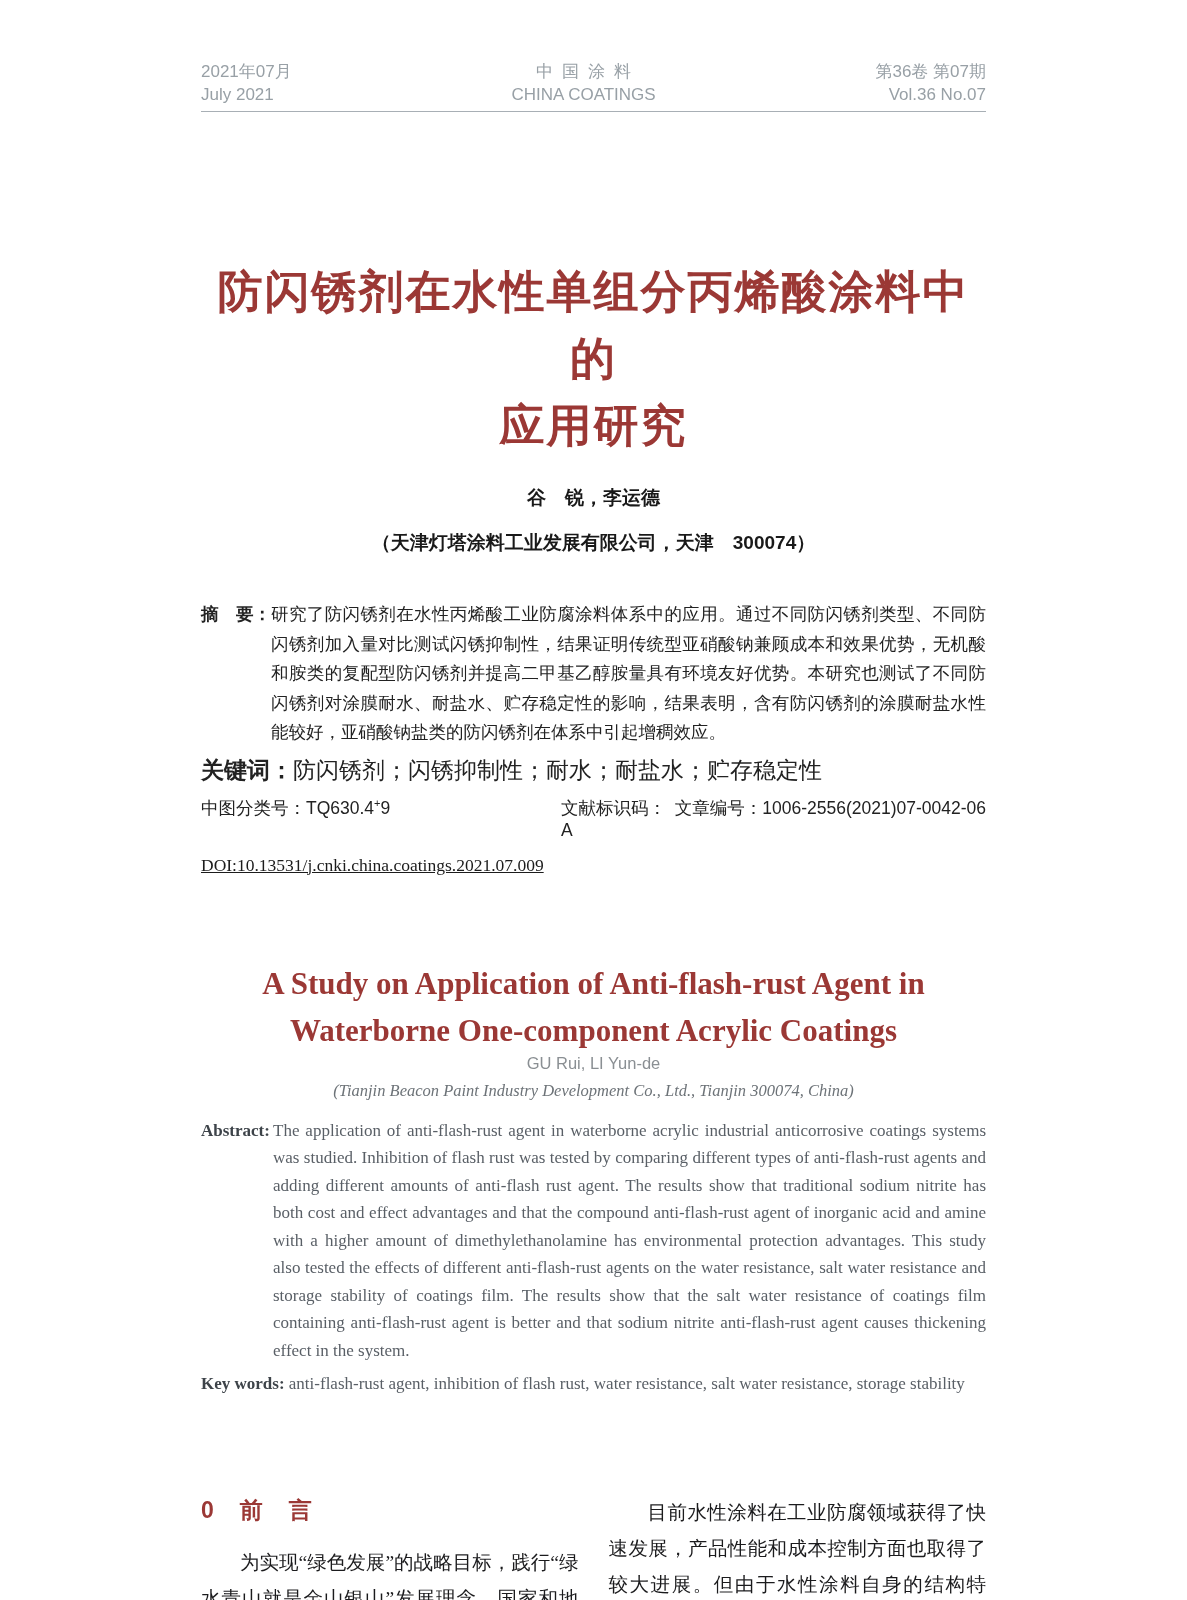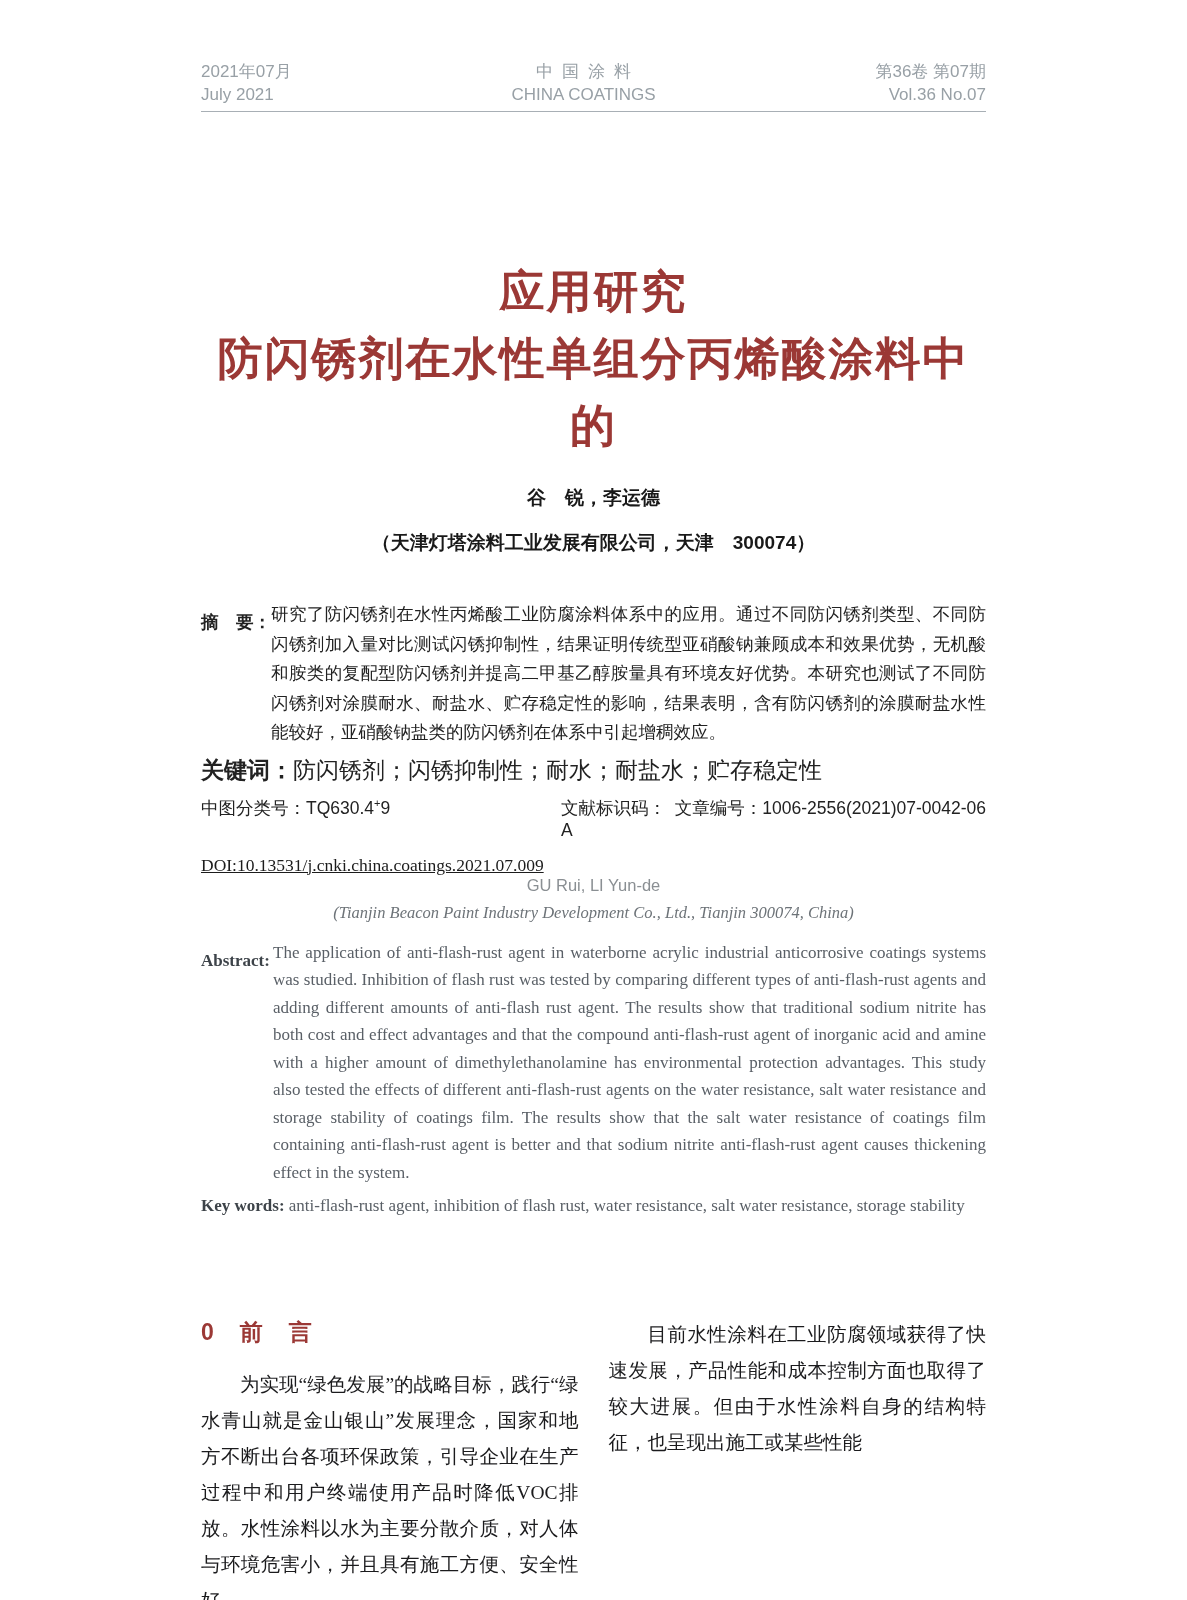--- a/index.html
+++ b/index.html
@@ -35,21 +35,21 @@
     letter-spacing: 2px;
     font-family: "Liberation Sans", sans-serif;
   }
   .title-zh span { display: block; }
 
   .authors-zh { margin-top: 26px; text-align: center; font-size: 19px; font-weight: bold; color: #191919; }
   .affil-zh   { margin-top: 19px; text-align: center; font-size: 19px; font-weight: bold; color: #191919; }
 
   
   .hang { position: relative; margin-top: 44px; padding-left: 70px; text-align: justify; }
-  .hang .hang-label { position: absolute; left: 0; top: 8px; font-weight: bold; }
+  .hang .hang-label { position: absolute; left: 0; top: 0; font-weight: bold; }
   .abstract-zh { font-size: 17.5px; line-height: 29.5px; color: #222; }
 
   .kw-line { margin-top: 9px; font-size: 23px; line-height: 26px; color: #222; }
   .kw-line .lab { font-weight: bold; }
 
   .clc-row { display: flex; margin-top: 13px; font-size: 17.5px; color: #222; }
   .clc-row .c1 { width: 360px; }
   .clc-row .c2 { flex: 1; }
   .clc-row .c3 { text-align: right; }
   sup { font-size: 11px; vertical-align: super; }
@@ -107,22 +107,22 @@
         <div>CHINA COATINGS</div>
       </div>
       <div class="hdr-cell hdr-right">
         <div>第36卷 第07期</div>
         <div>Vol.36 No.07</div>
       </div>
     </div>
   </header>
 
   <h1 class="title-zh">
+    <span>防闪锈剂在水性单组分丙烯酸涂料中的</span>
     <span>应用研究</span>
-    <span>防闪锈剂在水性单组分丙烯酸涂料中的</span>
   </h1>
 
   <div class="authors-zh">谷　锐，李运德</div>
   <div class="affil-zh">（天津灯塔涂料工业发展有限公司，天津　300074）</div>
 
   <div class="hang abstract-zh">
     <span class="hang-label">摘　要：</span>
     <span>研究了防闪锈剂在水性丙烯酸工业防腐涂料体系中的应用。通过不同防闪锈剂类型、不同防闪锈剂加入量对比测试闪锈抑制性，结果证明传统型亚硝酸钠兼顾成本和效果优势，无机酸和胺类的复配型防闪锈剂并提高二甲基乙醇胺量具有环境友好优势。本研究也测试了不同防闪锈剂对涂膜耐水、耐盐水、贮存稳定性的影响，结果表明，含有防闪锈剂的涂膜耐盐水性能较好，亚硝酸钠盐类的防闪锈剂在体系中引起增稠效应。</span>
   </div>
 
@@ -137,20 +137,24 @@
     <span class="c2">
       <span>文献标识码：</span><span>A</span>
     </span>
     <span class="c3">
       <span>文章编号：</span><span>1006-2556(2021)07-0042-06</span>
     </span>
   </div>
 
   <div class="doi">DOI:10.13531/j.cnki.china.coatings.2021.07.009</div>
 
+  <h2 class="title-en">
+    <span>A Study on Application of Anti-flash-rust Agent in</span>
+    <span>Waterborne One-component Acrylic Coatings</span>
+  </h2>
 
   <div class="authors-en">GU Rui, LI Yun-de</div>
   <div class="affil-en">(Tianjin Beacon Paint Industry Development Co., Ltd., Tianjin 300074, China)</div>
 
   <div class="hang abstract-en">
     <span class="hang-label">Abstract:</span>
     <span>The application of anti-flash-rust agent in waterborne acrylic industrial anticorrosive coatings systems was studied. Inhibition of flash rust was tested by comparing different types of anti-flash-rust agents and adding different amounts of anti-flash rust agent. The results show that traditional sodium nitrite has both cost and effect advantages and that the compound anti-flash-rust agent of inorganic acid and amine with a higher amount of dimethylethanolamine has environmental protection advantages. This study also tested the effects of different anti-flash-rust agents on the water resistance, salt water resistance and storage stability of coatings film. The results show that the salt water resistance of coatings film containing anti-flash-rust agent is better and that sodium nitrite anti-flash-rust agent causes thickening effect in the system.</span>
   </div>
 
   <div class="kw-en">

